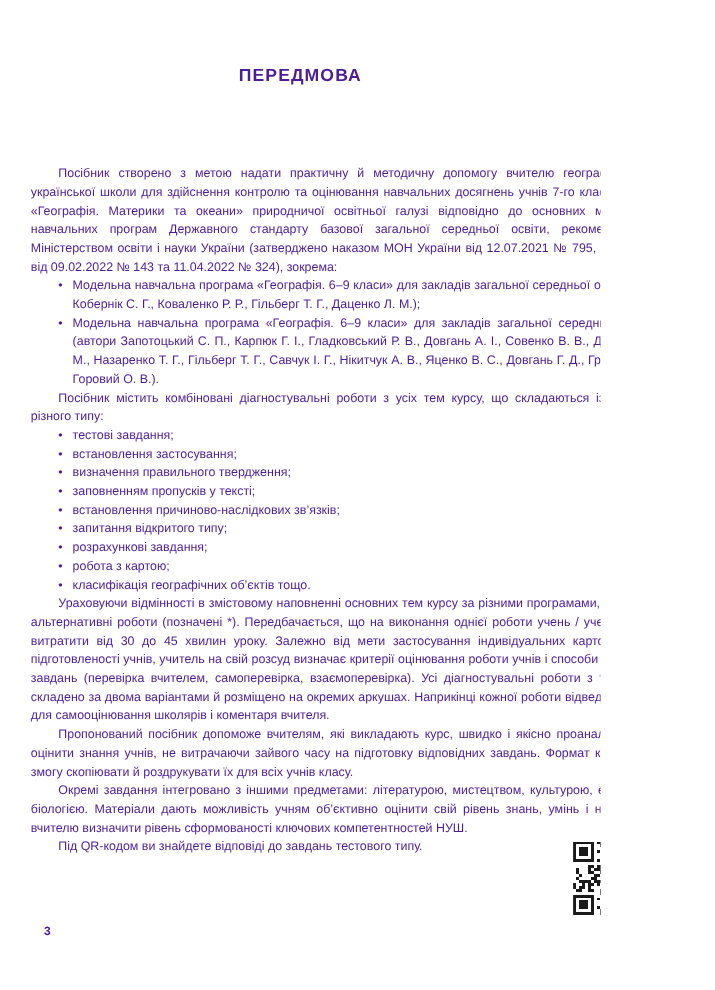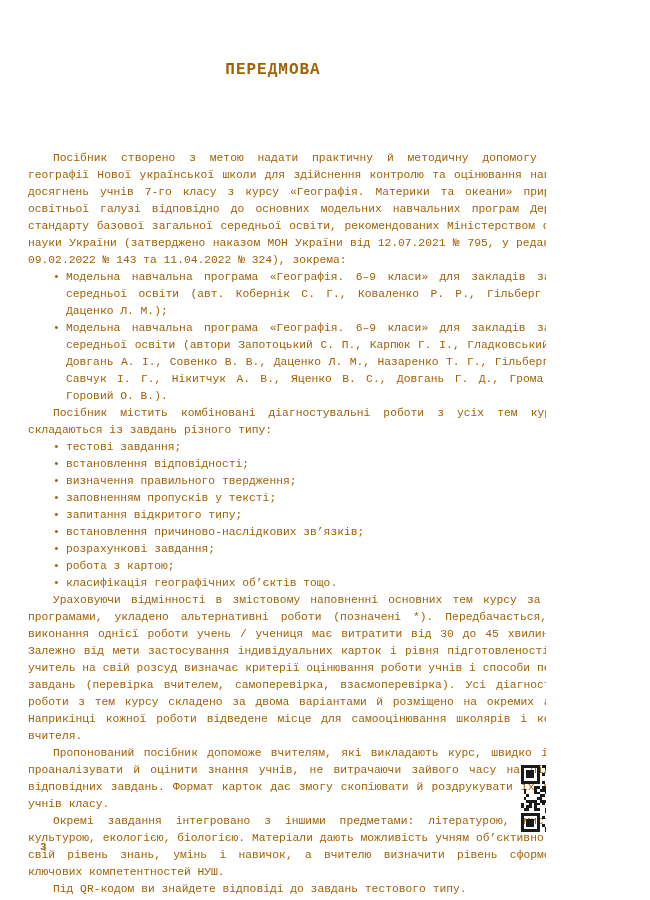--- a/index.html
+++ b/index.html
@@ -1,21 +1,21 @@
 <!DOCTYPE html>
 <html lang="uk"><head>
 <meta charset="utf-8">
 <style>
   html,body{margin:0;padding:0;background:#ffffff;}
   .page{
     position:relative;
     width:546px;height:900px;
     background:#ffffff;
-    color:#a16207;
-    font-family:Liberation Mono, monospace;
+    color:#4c1d95;
+    font-family:Liberation Sans, sans-serif;
     overflow:hidden;
   }
   .page-title{
     position:absolute;
     top:61px;left:0;width:100%;
     text-align:center;
     font-size:16px;
     font-weight:bold;
     letter-spacing:1px;
   }
@@ -65,25 +65,25 @@
 
     <ul class="bullet-list">
       <li>Модельна навчальна програма «Географія. 6–9 класи» для закладів загальної середньої освіти (авт. Кобернік С. Г., Коваленко Р. Р., Гільберг Т. Г., Даценко Л. М.);</li>
       <li>Модельна навчальна програма «Географія. 6–9 класи» для закладів загальної середньої освіти (автори Запотоцький С. П., Карпюк Г. І., Гладковський Р. В., Довгань А. І., Совенко В. В., Даценко Л. М., Назаренко Т. Г., Гільберг Т. Г., Савчук І. Г., Нікитчук А. В., Яценко В. С., Довгань Г. Д., Грома В. Д., Горовий О. В.).</li>
     </ul>
 
     <p class="para">Посібник містить комбіновані діагностувальні роботи з усіх тем курсу, що складаються із завдань різного типу:</p>
 
     <ul class="bullet-list">
       <li>тестові завдання;</li>
-      <li>встановлення відповідності;</li>
+      <li>встановлення застосування;</li>
       <li>визначення правильного твердження;</li>
       <li>заповненням пропусків у тексті;</li>
+      <li>встановлення причиново-наслідкових зв’язків;</li>
       <li>запитання відкритого типу;</li>
-      <li>встановлення причиново-наслідкових зв’язків;</li>
       <li>розрахункові завдання;</li>
       <li>робота з картою;</li>
       <li>класифікація географічних об’єктів тощо.</li>
     </ul>
 
     <p class="para">Ураховуючи відмінності в змістовому наповненні основних тем курсу за різними програмами, укладено альтернативні роботи (позначені *). Передбачається, що на виконання однієї роботи учень / учениця має витратити від 30 до 45 хвилин уроку. Залежно від мети застосування індивідуальних карток і рівня підготовленості учнів, учитель на свій розсуд визначає критерії оцінювання роботи учнів і способи перевірки завдань (перевірка вчителем, самоперевірка, взаємоперевірка). Усі діагностувальні роботи з тем курсу складено за двома варіантами й розміщено на окремих аркушах. Наприкінці кожної роботи відведене місце для самооцінювання школярів і коментаря вчителя.</p>
     <p class="para">Пропонований посібник допоможе вчителям, які викладають курс, швидко і якісно проаналізувати й оцінити знання учнів, не витрачаючи зайвого часу на підготовку відповідних завдань. Формат карток дає змогу скопіювати й роздрукувати їх для всіх учнів класу.</p>
     <p class="para">Окремі завдання інтегровано з іншими предметами: літературою, мистецтвом, культурою, екологією, біологією. Матеріали дають можливість учням об’єктивно оцінити свій рівень знань, умінь і навичок, а вчителю визначити рівень сформованості ключових компетентностей НУШ.</p>
     <p class="para">Під QR-кодом ви знайдете відповіді до завдань тестового типу.</p>
 

